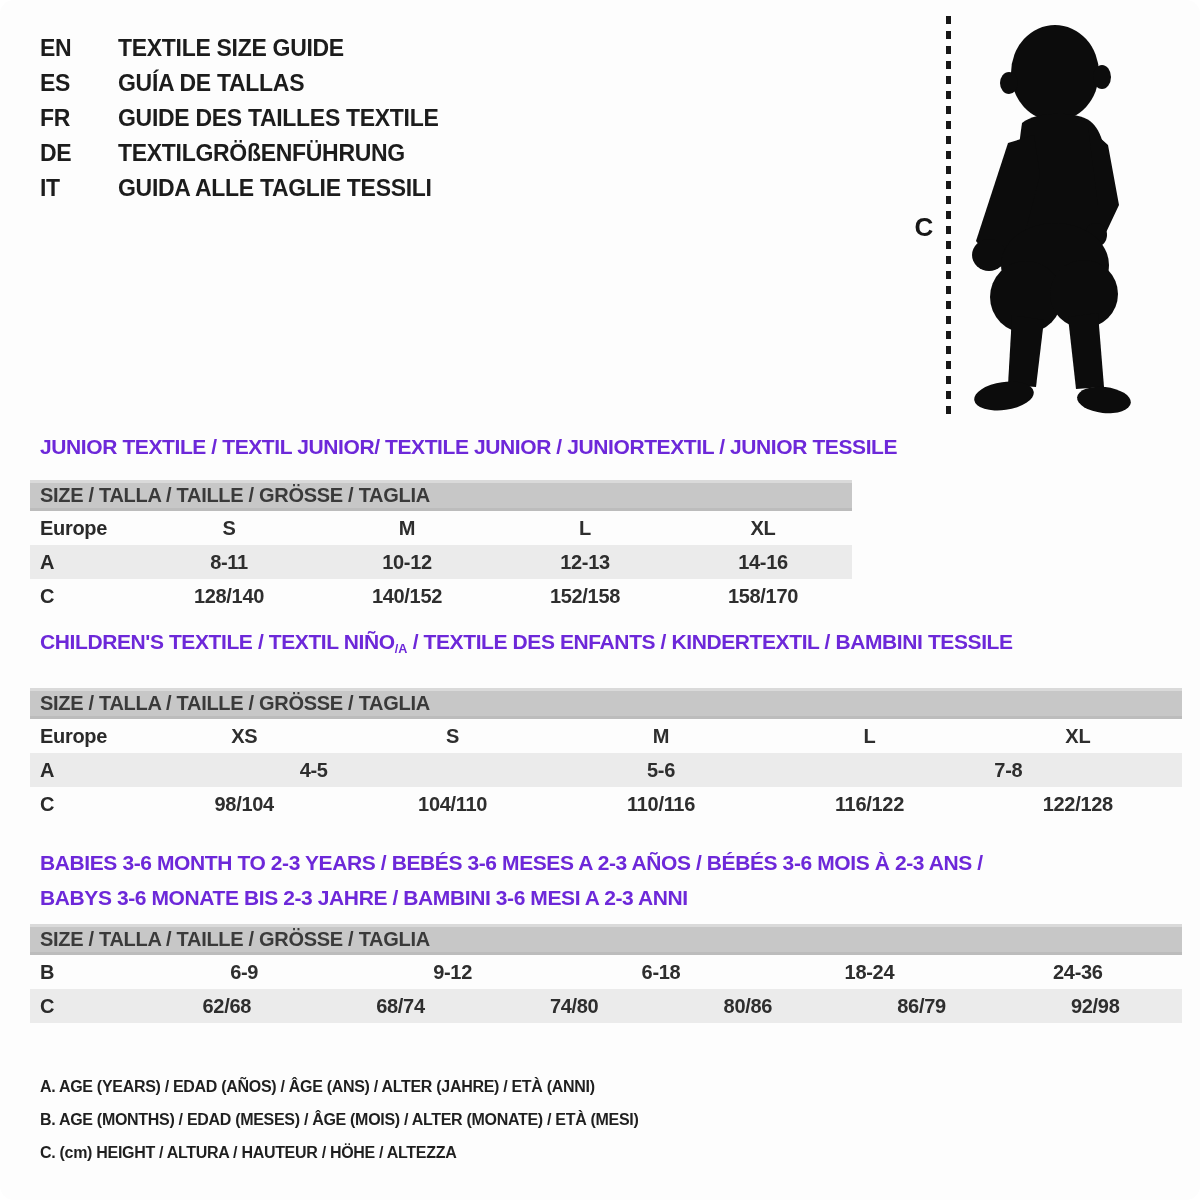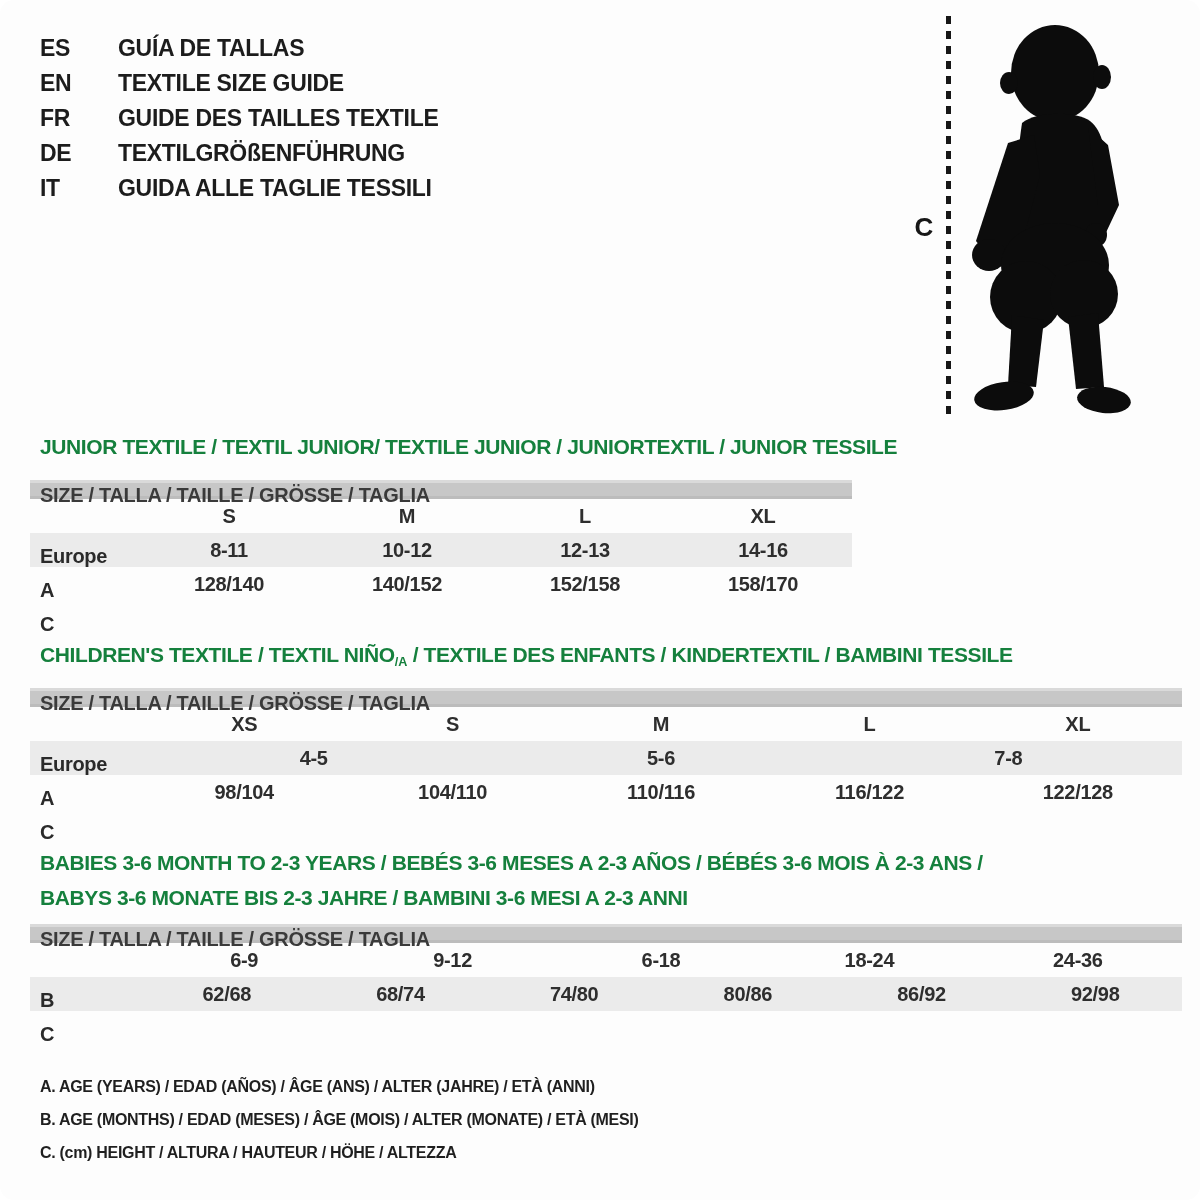--- a/index.html
+++ b/index.html
@@ -36,64 +36,64 @@
     text-align:center; font-size:26px; font-weight:bold; color:#161616;
   }
   .silhouette {
     position:absolute; left:956px; top:13px; width:188px; height:404px;
   }
 
   
   .section-title {
     position:absolute; left:40px;
     font-size:21px; font-weight:bold; letter-spacing:-0.4px;
-    color:#15803d; white-space:nowrap;
+    color:#6d28d9; white-space:nowrap;
   }
   .title-junior   { top:435px; }
-  .title-children { top:643px;text-align:center; }
+  .title-children { top:630px;text-align:center; }
   .title-babies   { top:845px; line-height:35px; }
   .sub-a { font-size:0.6em; position:relative; top:0.28em; letter-spacing:0; }
 
   
   .size-table { position:absolute; left:30px; }
   .t-junior   { top:480px; width:822px;  }
   .t-children { top:688px; width:1152px; }
   .t-babies   { top:924px; width:1152px; }
 
   .size-bar {
-    height:19px; line-height:31px;
+    height:31px; line-height:31px;
     background:linear-gradient(#dadada 0 3px,#c7c7c7 3px calc(100% - 3px),#bcbcbc calc(100% - 3px) 100%);
     font-size:20px; font-weight:bold; letter-spacing:-0.3px;
     color:#3a3a3a; padding-left:10px;
   }
   .trow { display:flex; height:34px; line-height:34px; font-size:20px; font-weight:bold; letter-spacing:-0.3px; }
   .trow.shaded { background:#ebebeb; }
-  .tlabel { flex:0 0 110px; padding-left:10px; color:#2a2a2a;margin-top:40px; }
+  .tlabel { flex:0 0 110px; padding-left:10px; color:#2a2a2a; }
   .tcell  { flex:1; text-align:center; color:#2e2e2e; }
 
   
   .legend {
     position:absolute; left:40px; top:1070px;
     font-size:16px; font-weight:bold; letter-spacing:-0.3px; color:#1f1f1f;
   }
   .legend-line { height:33px; line-height:33px; white-space:nowrap; }
 </style>
 </head>
 <body>
 
 <div class="page">
 
   <div class="lang-block">
     <div class="lang-row">
+      <span class="lang-code">EN</span>
+      <span class="lang-title">TEXTILE SIZE GUIDE</span>
+    </div>
+    <div class="lang-row">
       <span class="lang-code">ES</span>
       <span class="lang-title">GUÍA DE TALLAS</span>
-    </div>
-    <div class="lang-row">
-      <span class="lang-code">EN</span>
-      <span class="lang-title">TEXTILE SIZE GUIDE</span>
     </div>
     <div class="lang-row">
       <span class="lang-code">FR</span>
       <span class="lang-title">GUIDE DES TAILLES TEXTILE</span>
     </div>
     <div class="lang-row">
       <span class="lang-code">DE</span>
       <span class="lang-title">TEXTILGRÖßENFÜHRUNG</span>
     </div>
     <div class="lang-row">
@@ -199,21 +199,21 @@
       <div class="tcell">6-18</div>
       <div class="tcell">18-24</div>
       <div class="tcell">24-36</div>
     </div>
     <div class="trow shaded">
       <div class="tlabel">C</div>
       <div class="tcell">62/68</div>
       <div class="tcell">68/74</div>
       <div class="tcell">74/80</div>
       <div class="tcell">80/86</div>
-      <div class="tcell">86/92</div>
+      <div class="tcell">86/79</div>
       <div class="tcell">92/98</div>
     </div>
   </div>
 
   <div class="legend">
     <div class="legend-line">A. AGE (YEARS) / EDAD (AÑOS) / ÂGE (ANS) / ALTER (JAHRE) / ETÀ (ANNI)</div>
     <div class="legend-line">B. AGE (MONTHS) / EDAD (MESES) / ÂGE (MOIS) / ALTER (MONATE) / ETÀ (MESI)</div>
     <div class="legend-line">C. (cm) HEIGHT / ALTURA / HAUTEUR / HÖHE / ALTEZZA</div>
   </div>
 

